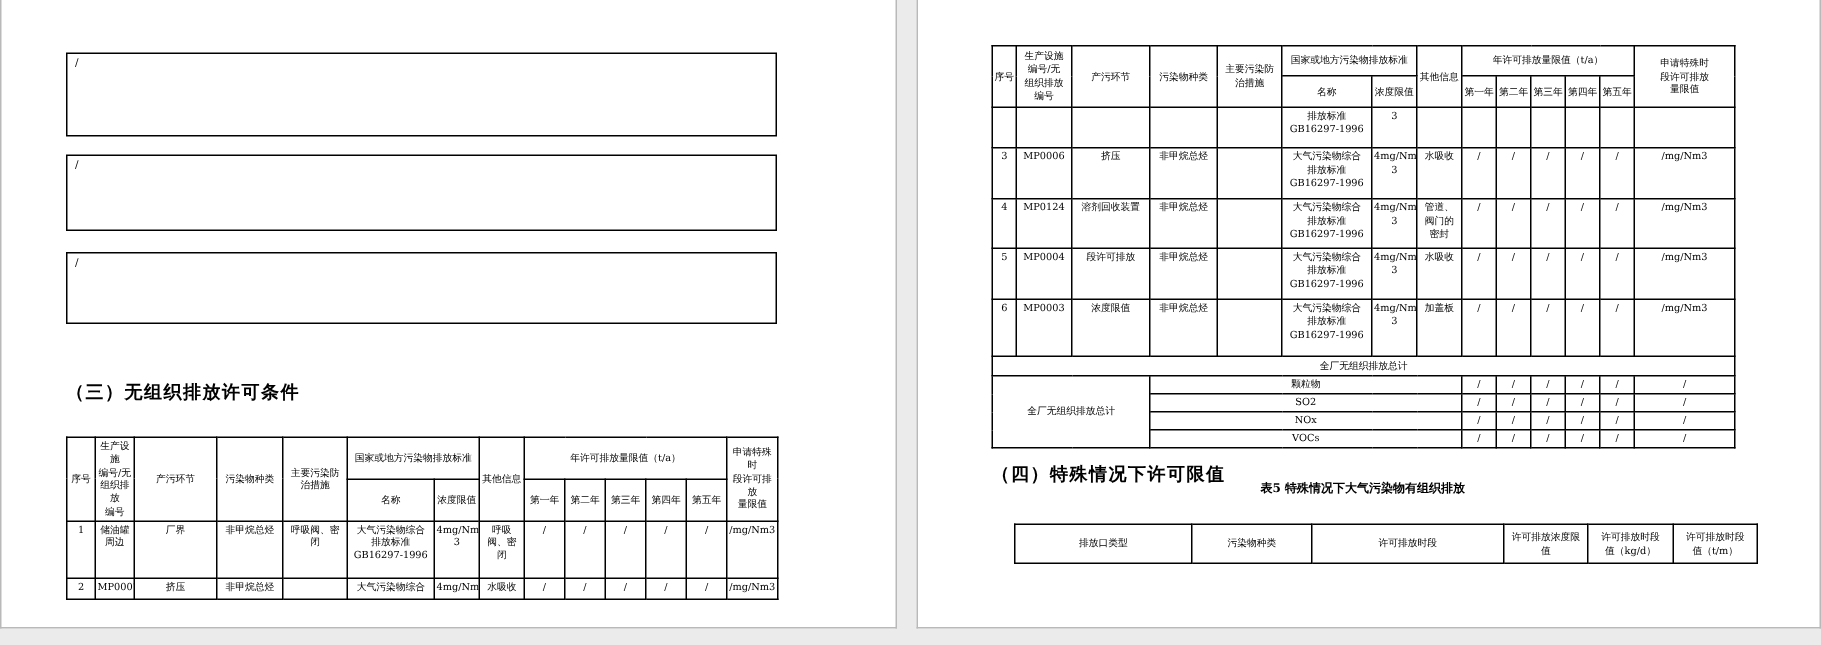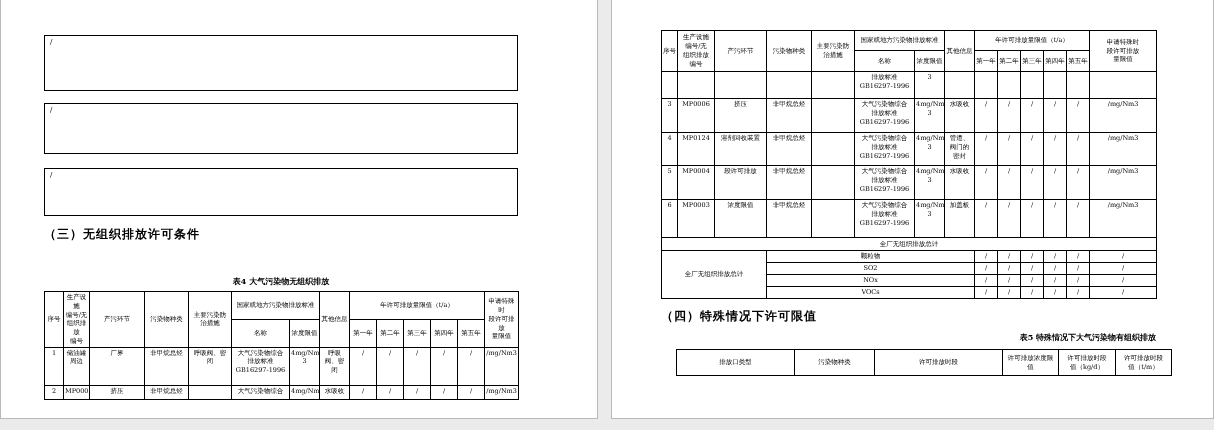--- a/index.html
+++ b/index.html
@@ -41,22 +41,21 @@
     </div>
 
     <div class="remark-box" style="top:103px;">
       <div class="remark-value" style="height:49px;">/</div>
     </div>
 
     <div class="remark-box" style="top:168px;">
       <div class="remark-value" style="height:46px;">/</div>
     </div>
 
-    <div class="section-heading" style="top:226px; left:43px;">（三）无组织排放许可条件</div>
-    <div class="table-title" style="top:276px; left:43px; width:474px;">表4  大气污染物无组织排放</div>
+    <div class="section-heading" style="top:253px; left:43px;">（三）无组织排放许可条件</div>
 
     <table id="table4a">
       <colgroup>
         <col style="width:19px">
           <col style="width:26px">
           <col style="width:55px">
           <col style="width:44px">
         <col style="width:43px">
           <col style="width:58px">
           <col style="width:30px">
@@ -323,21 +322,21 @@
         <td class="tot">/</td>
         <td class="tot">/</td>
         <td class="tot">/</td>
         <td class="tot">/</td>
         <td class="tot">/</td>
       </tr>
     </tbody>
       </table>
 
     <div class="section-heading" style="top:308px; left:49px;">（四）特殊情况下许可限值</div>
-    <div class="table-title" style="top:332px; left:49px; width:495px;text-align:right;">表5  特殊情况下大气污染物有组织排放</div>
+    <div class="table-title" style="top:320px; left:49px; width:495px;">表5  特殊情况下大气污染物有组织排放</div>
 
     <table id="table5">
       <colgroup>
         <col style="width:118px">
           <col style="width:80px">
           <col style="width:128px">
         <col style="width:56px">
           <col style="width:57px">
           <col style="width:56px">
       </colgroup>

